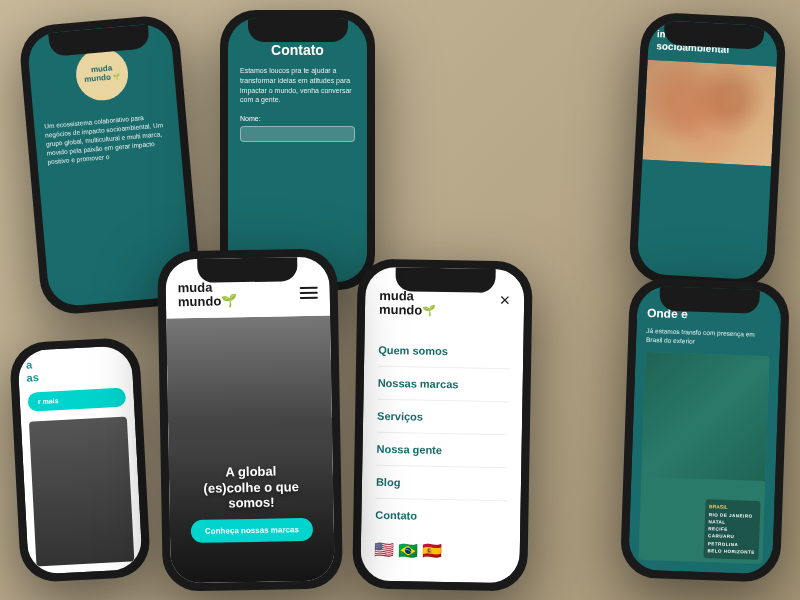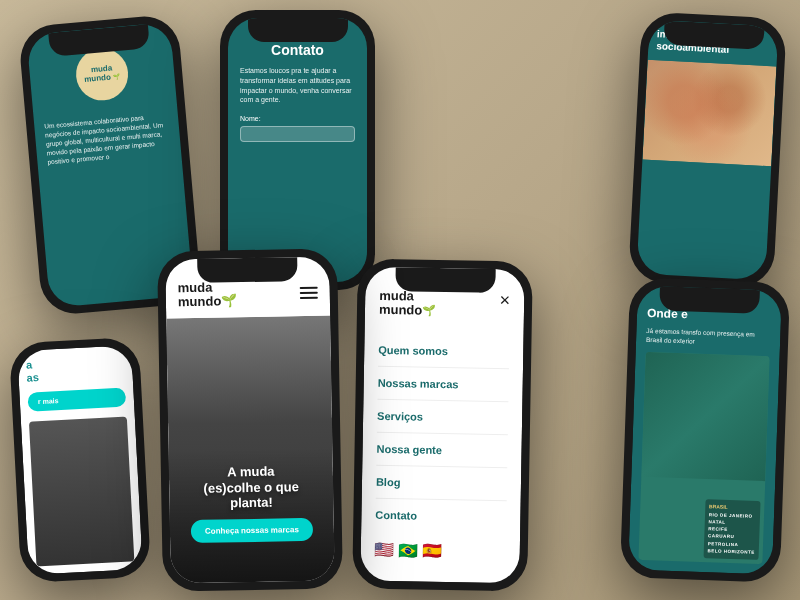--- a/index.html
+++ b/index.html
@@ -553,23 +553,23 @@
             <span></span>
             <span></span>
           </div>
         </div>
         <div class="p5-hero">
           <div class="face-silhouette">
             <div class="face-dark-overlay"></div>
           </div>
           <div class="p5-hero-text">
             <div class="p5-hero-title">
-              <span>A muda</span><br>
+              <span>A global</span><br>
               <span>(es)colhe o que</span><br>
-              <span>planta!</span>
+              <span>somos!</span>
             </div>
             <button class="p5-hero-btn">Conheça nossas marcas</button>
           </div>
         </div>
       </div>
     </div>
   </div>
 
   <div class="phone phone6">
     <div class="phone-inner">

